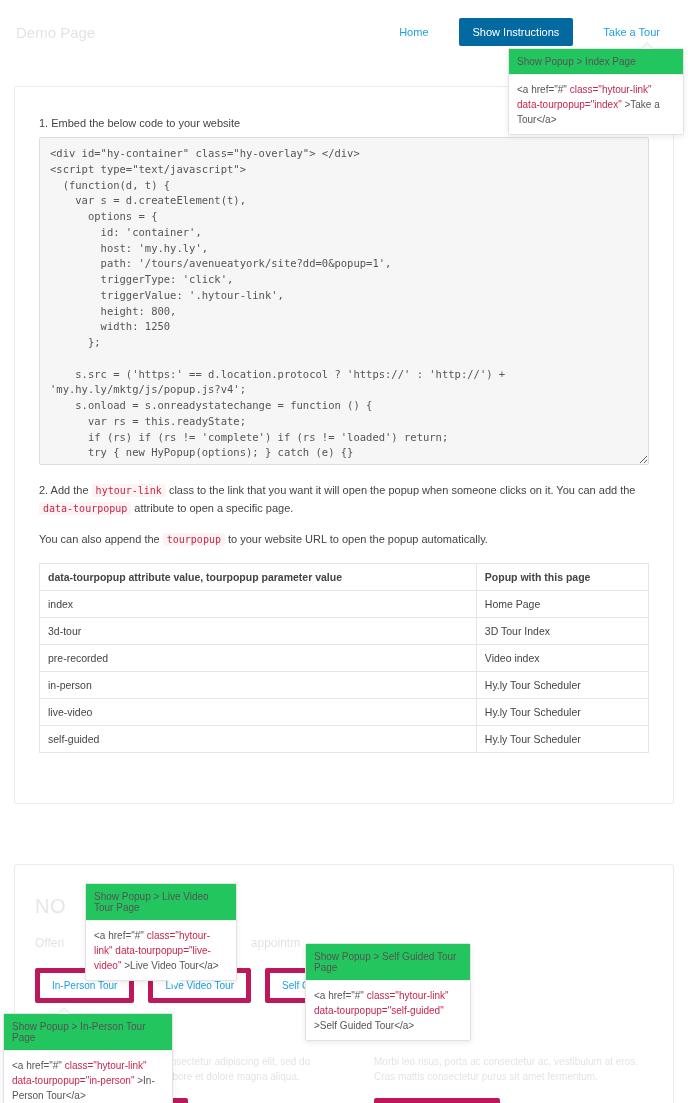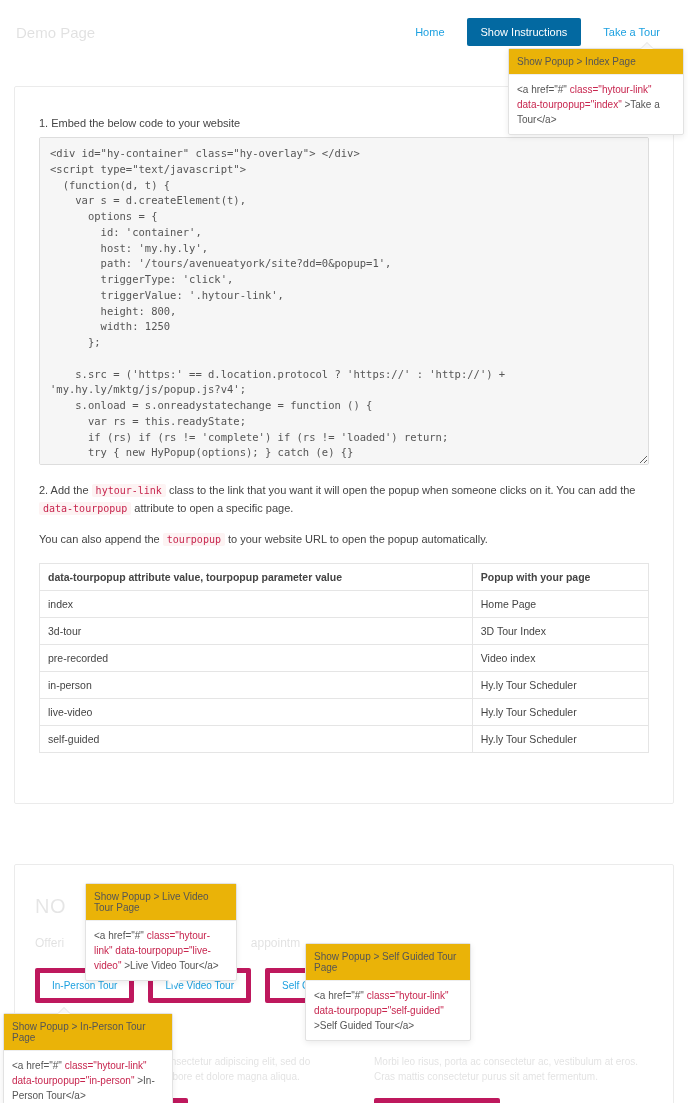--- a/index.html
+++ b/index.html
@@ -1,20 +1,20 @@
 <!DOCTYPE html>
 <html><head>
 <meta charset="utf-8">
 <style>
   * { box-sizing: border-box; }
   body { margin: 0; font-family: "Helvetica Neue", Helvetica, Arial, sans-serif; font-size: 12px; color: #333; background: #fff; }
   .container { width: 660px; margin: 0 auto; padding: 18px 0 0 0; }
   .navbar { display: flex; align-items: center; justify-content: space-between; padding: 0 0 10px 0; position: relative; }
   .brand { font-size: 15px; color: rgba(0,0,0,0.12); font-weight: 400; padding-left: 2px; }
-  .nav { display: flex; align-items: flex-start; gap: 8px; }
+  .nav { display: flex; align-items: flex-start; gap: 16px; }
   .nav a { display: inline-block; padding: 8px 14px; font-size: 11px; color: #1ea1e0; text-decoration: none; border-radius: 2px; }
   .nav a.active { background: #0369a1; color: #fff; }
   .nav a:last-child { margin-right: 10px; }
   .panel { border: 1px solid rgba(0,0,0,0.08); border-radius: 2px; margin-top: 30px; padding: 30px 24px 50px 24px; }
   .step { font-size: 11px; color: #444; margin-bottom: 8px; }
   textarea.codebox { width: 100%; height: 328px; background: #f6f6f6; border: 1px solid #ddd; border-radius: 2px; font-family: Menlo, Consolas, monospace; font-size: 10.5px; line-height: 1.5; color: #555; padding: 8px 10px; resize: both; }
   .desc { font-size: 11px; color: #444; margin: 14px 0 10px 0; line-height: 1.6; }
   code.inline { background: #fdf3f3; color: #c7254e; font-family: Menlo, Consolas, monospace; font-size: 10px; padding: 1px 4px; border-radius: 2px; }
   table.tbl { width: 100%; border-collapse: collapse; margin-top: 14px; }
   table.tbl th, table.tbl td { border: 1px solid #e5e5e5; padding: 7px 8px; font-size: 10.5px; text-align: left; color: #444; }
@@ -22,21 +22,21 @@
   .section2 { border: 1px solid rgba(0,0,0,0.08); border-radius: 2px; margin-top: 60px; padding: 30px 20px 260px 20px; position: relative; min-height: 340px; }
   .faded-big { font-size: 20px; color: rgba(0,0,0,0.1); font-weight: 400; letter-spacing: 0.5px; margin: 0 0 18px 0; }
   .faded-sub { font-size: 12px; color: rgba(0,0,0,0.12); margin-bottom: 18px; }
   .btn { display: inline-block; border: 5px solid #be185d; color: #1ea1e0; background: #fff; padding: 7px 12px; font-size: 10px; border-radius: 2px; text-decoration: none; cursor: pointer; }
   .btn-row { display: flex; gap: 14px; position: relative; }
   .lower { display: flex; gap: 60px; margin-top: 120px; position: relative; }
   .col { flex: 1; position: relative; }
   .col h3 { font-size: 13px; color: rgba(0,0,0,0.15); font-weight: 400; margin: 0 0 10px 0; }
   .col p { font-size: 10px; color: rgba(0,0,0,0.12); line-height: 1.5; margin: 0 0 14px 0; min-height: 28px; }
   .tip { position: absolute; background: #fff; border: 1px solid #e2e2e2; border-radius: 2px; box-shadow: 0 2px 6px rgba(0,0,0,0.08); width: 170px; font-size: 10px; z-index: 5; }
-  .tip-head { background: #eab308; border-bottom: 1px solid #eee; padding: 7px 8px; color: #555; }
+  .tip-head { background: #22c55e; border-bottom: 1px solid #eee; padding: 7px 8px; color: #555; }
   .tip-body { padding: 7px 8px; color: #555; line-height: 1.5; }
   .tip-body .hl { color: #c7254e; }
   .tip-nav { width: 176px; }
   .arrow-up { position: absolute; top: -6px; left: 50%; margin-left: -6px; width: 0; height: 0; border-left: 6px solid transparent; border-right: 6px solid transparent; border-bottom: 6px solid #f7f7f7; }
   .arrow-up::before { content:""; position:absolute; top:-1px; left:-7px; border-left:7px solid transparent; border-right:7px solid transparent; border-bottom:7px solid #e2e2e2; z-index:-1;}
   .rel { position: relative; }
 </style>
 </head>
 <body>
 
@@ -97,21 +97,21 @@
     <div class="desc">
       <span>You can also append the </span>
       <code class="inline">tourpopup</code>
       <span> to your website URL to open the popup automatically.</span>
     </div>
 
     <table class="tbl">
       <thead>
         <tr>
           <th>data-tourpopup attribute value, tourpopup parameter value</th>
-          <th>Popup with your page</th>
+          <th>Popup with this page</th>
         </tr>
       </thead>
       <tbody>
         <tr>
             <td>index</td>
             <td>Home Page</td>
           </tr>
         <tr>
             <td>3d-tour</td>
             <td>3D Tour Index</td>

